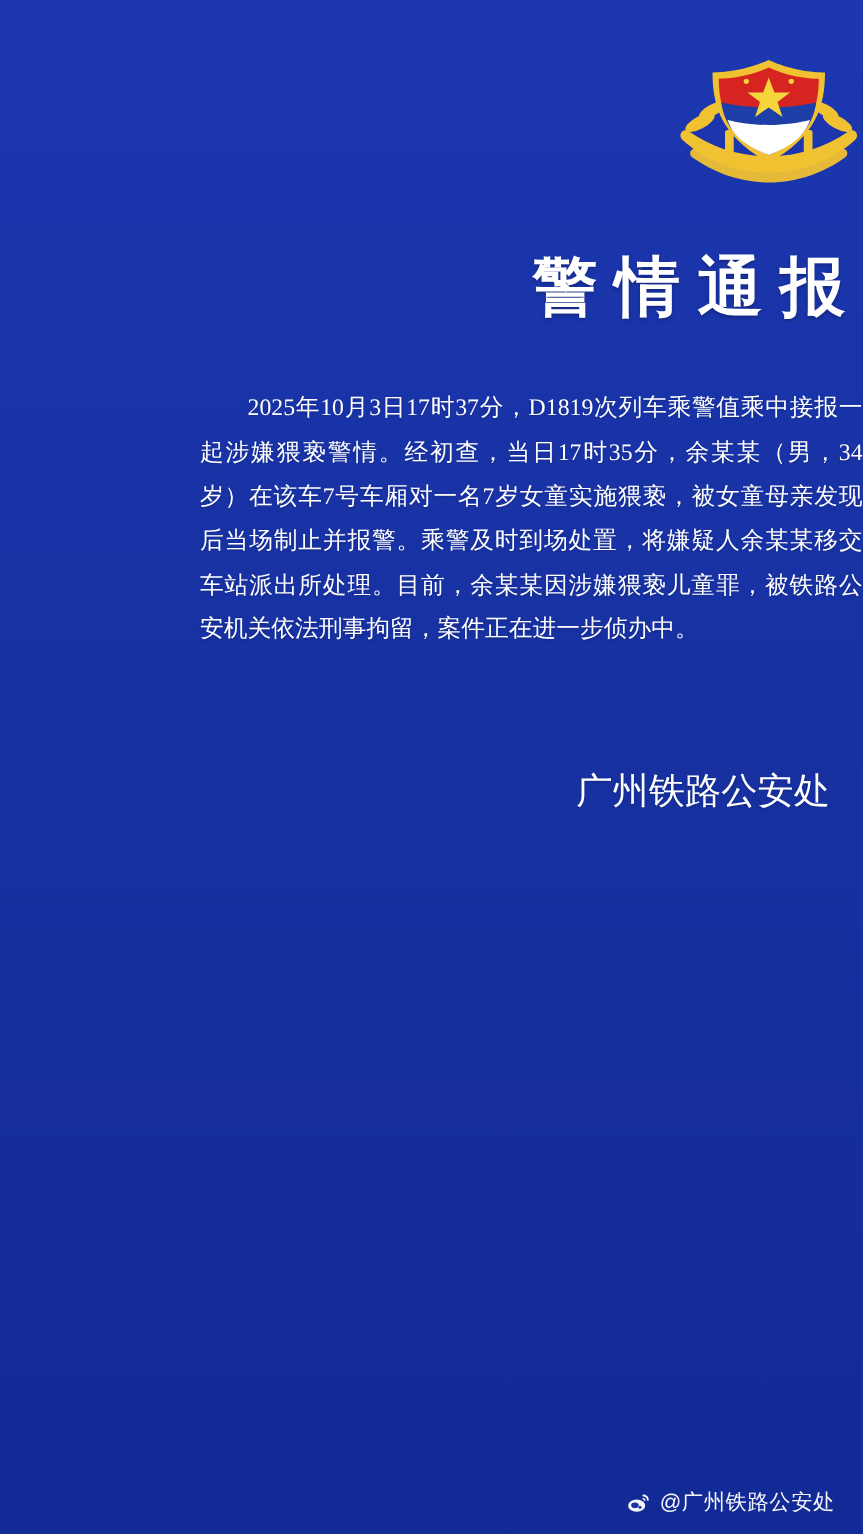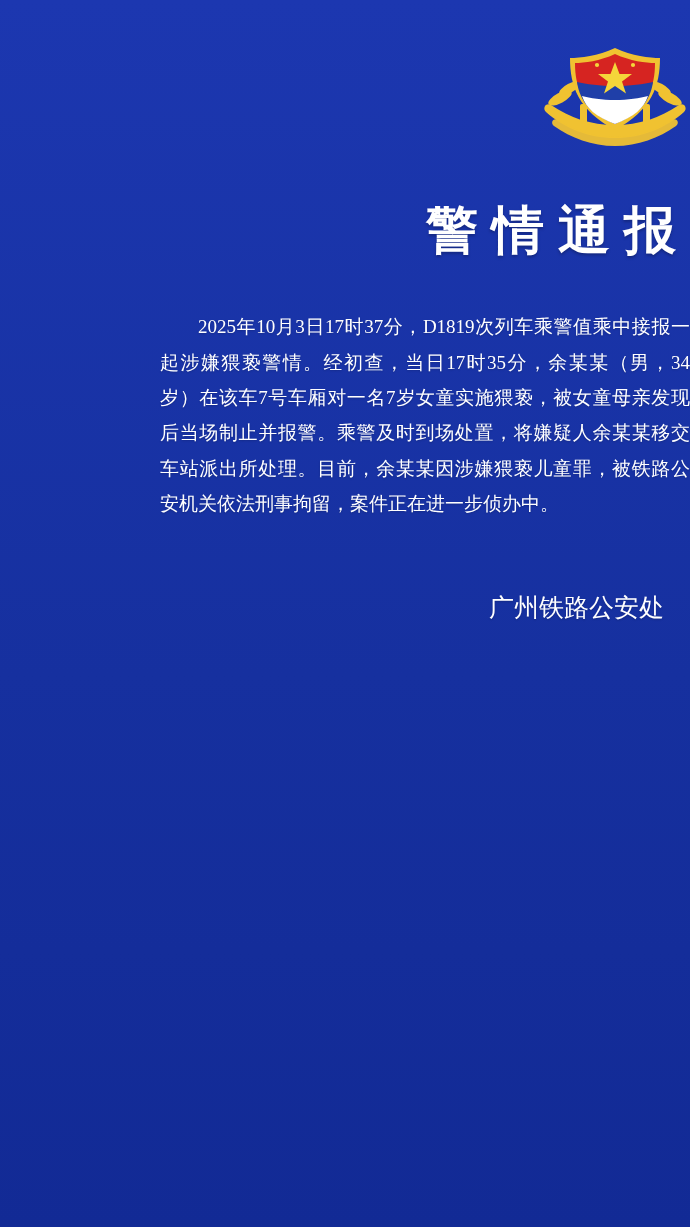--- a/index.html
+++ b/index.html
@@ -56,23 +56,23 @@
     text-justify: inter-ideograph;
     font-family: "Liberation Serif", "DejaVu Serif", serif;
     text-shadow: 0 1px 2px rgba(0,0,0,0.18);
   }
   .body-text p {
     margin: 0 0 2px 0;
     text-indent: 2em;
   }
   .signature {
     width: 530px;
-    margin-top: 42px;
+    margin-top: 64px;
     color: #ffffff;
-    font-size: 25px;
+    font-size: 29px;
     line-height: 1.85;
     text-align: right;
     padding-right: 26px;
     box-sizing: border-box;
     text-shadow: 0 1px 2px rgba(0,0,0,0.18);
   }
 
   
   .footer {
     position: absolute;
@@ -136,14 +136,26 @@
   <div class="title">警情通报</div>
 
   <div class="body-text">
     <p>2025年10月3日17时37分，D1819次列车乘警值乘中接报一起涉嫌猥亵警情。经初查，当日17时35分，余某某（男，34岁）在该车7号车厢对一名7岁女童实施猥亵，被女童母亲发现后当场制止并报警。乘警及时到场处置，将嫌疑人余某某移交车站派出所处理。目前，余某某因涉嫌猥亵儿童罪，被铁路公安机关依法刑事拘留，案件正在进一步侦办中。</p>
   </div>
 
   <div class="signature">
     <div>广州铁路公安处</div>
   </div>
 
+  <div class="footer">
+    <span class="weibo-icon">
+      <svg viewBox="0 0 24 24" width="20" height="20" xmlns="http://www.w3.org/2000/svg">
+        <ellipse cx="10" cy="15" rx="8.2" ry="5.8" fill="#ffffff"></ellipse>
+        <ellipse cx="8.3" cy="14.6" rx="3.6" ry="2.7" fill="#1a34a8"></ellipse>
+        <circle cx="13.2" cy="16.6" r="1.5" fill="#1a34a8"></circle>
+        <path d="M16.5 4.4c2.8 0 5.1 2.3 5.1 5.1 0 .5-.4.9-.9.9s-.9-.4-.9-.9c0-1.8-1.5-3.3-3.3-3.3-.5 0-.9-.4-.9-.9s.4-.9.9-.9z" fill="#ffffff"></path>
+        <path d="M16.3 7.6c1.2 0 2.2 1 2.2 2.2 0 .4-.4.8-.8.8s-.8-.4-.8-.8c0-.3-.3-.6-.6-.6-.4 0-.8-.4-.8-.8s.4-.8.8-.8z" fill="#ffffff"></path>
+      </svg>
+    </span>
+    <span class="footer-name">@广州铁路公安处</span>
+  </div>
 
 </div>
 
 </body></html>

